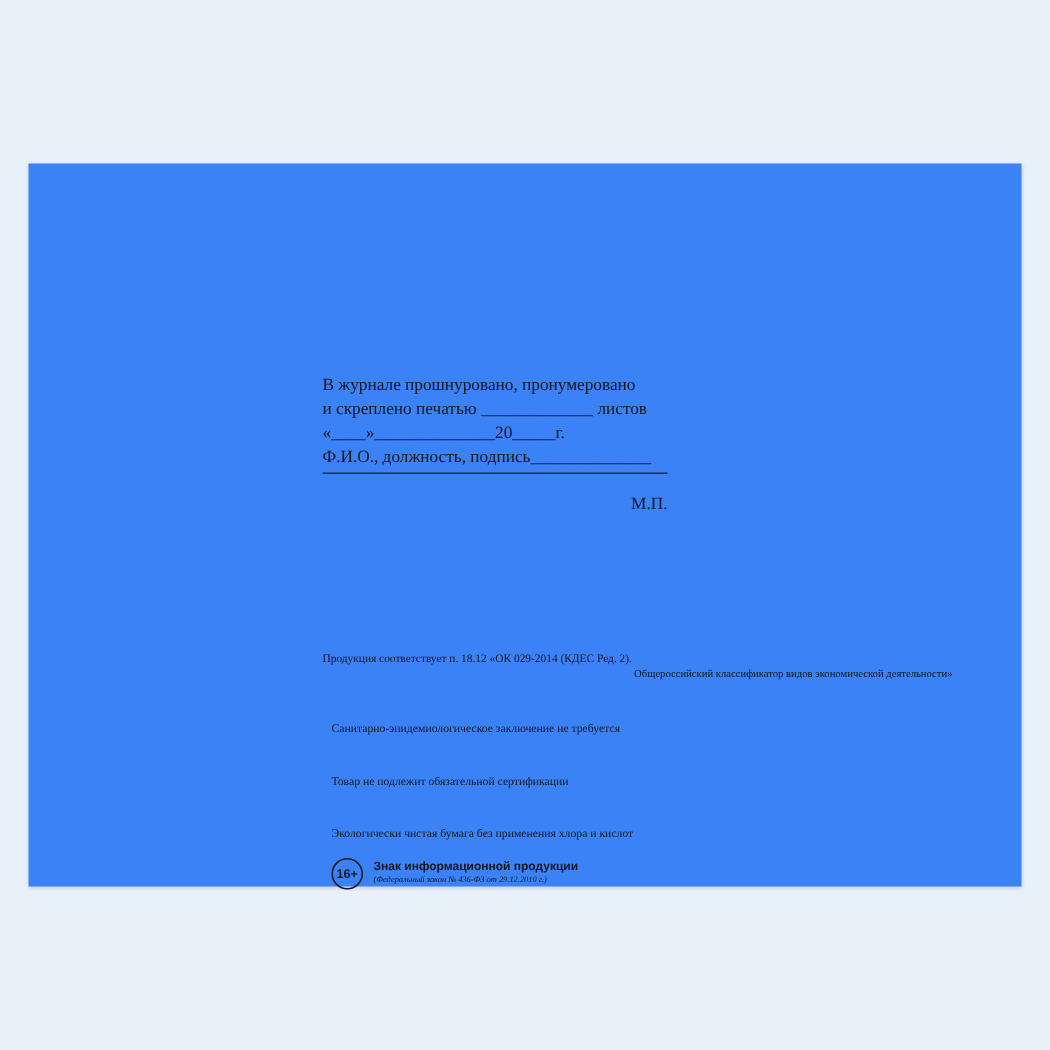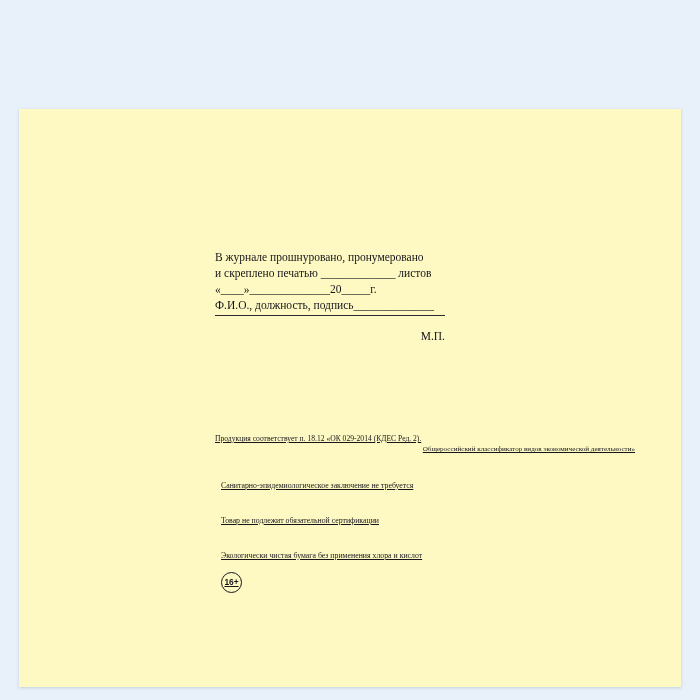--- a/index.html
+++ b/index.html
@@ -16,22 +16,22 @@
   .stage {
     position: relative;
     width: 700px;
     height: 700px;
   }
   .page {
     position: absolute;
     left: 19px;
     top: 109px;
     width: 662px;
-    height: 578px;
-    background: #fef9c3;
+    height: 482px;
+    background: #3b82f6;
     box-shadow: 0 1px 3px rgba(80, 110, 140, 0.25);
   }
   .content {
     position: absolute;
     left: 196px;
     top: 140px;
     width: 420px;
   }
   .block-seal {
     font-size: 11.5px;
@@ -54,21 +54,20 @@
     font-size: 11.5px;
     color: #16161a;
     font-family: Liberation Serif, serif;
   }
   .block-certs {
     position: absolute;
     left: 196px;
     top: 325px;
     width: 420px;
     color: #16161a;
-    text-decoration: underline;
   }
   .cert-main {
     font-size: 7.6px;
     line-height: 10.4px;
   }
   .cert-main .l1 { }
   .cert-main .l2 { font-size: 7.1px; text-align: right; }
   .cert-main .l3 { font-size: 7.1px; font-style: italic; }
   .cert-note {
     font-size: 7.8px;
@@ -130,17 +129,21 @@
       <div class="cert-main">
         <div class="l1">Продукция соответствует п. 18.12 «ОК 029-2014 (КДЕС Ред. 2).</div>
         <div class="l2">Общероссийский классификатор видов экономической деятельности»</div>
       </div>
       <div class="cert-note">Санитарно-эпидемиологическое заключение не требуется</div>
       <div class="cert-note">Товар не подлежит обязательной сертификации</div>
       <div class="cert-note">Экологически чистая бумага без применения хлора и кислот</div>
 
       <div class="badge-row">
         <div class="age-badge">16+</div>
+        <div class="badge-text">
+          <div class="t1">Знак информационной продукции</div>
+          <div class="t2">(Федеральный закон № 436-ФЗ от 29.12.2010 г.)</div>
+        </div>
       </div>
     </div>
 
   </div>
 </div>
 
 </body></html>

